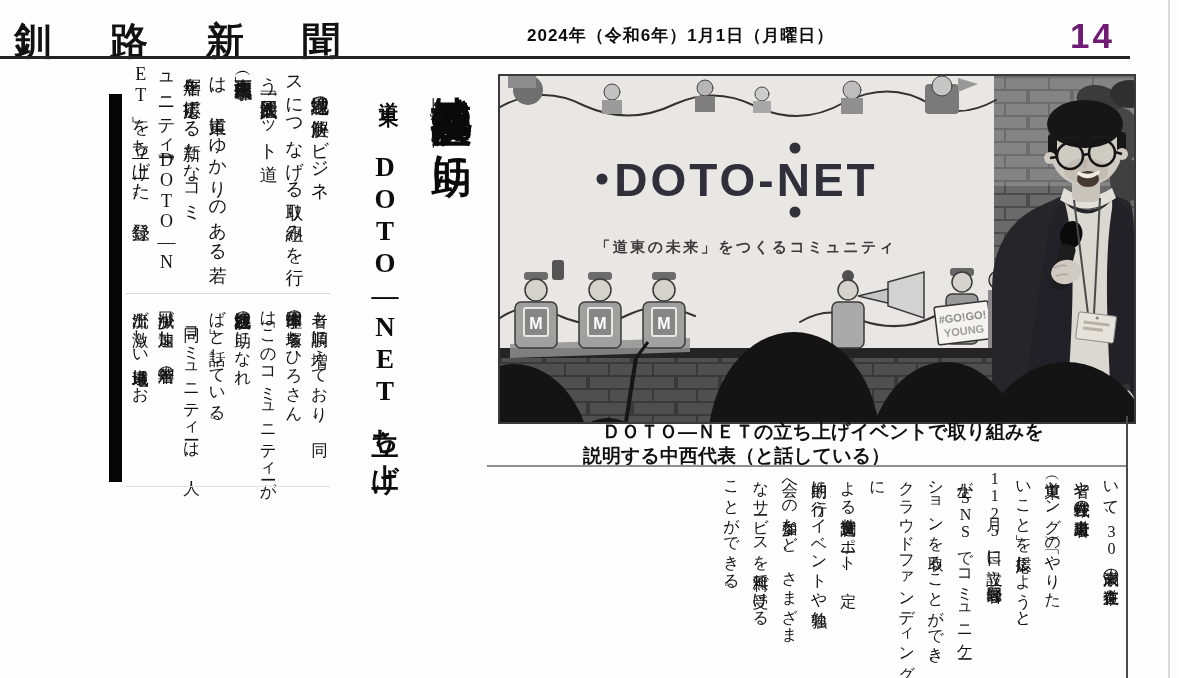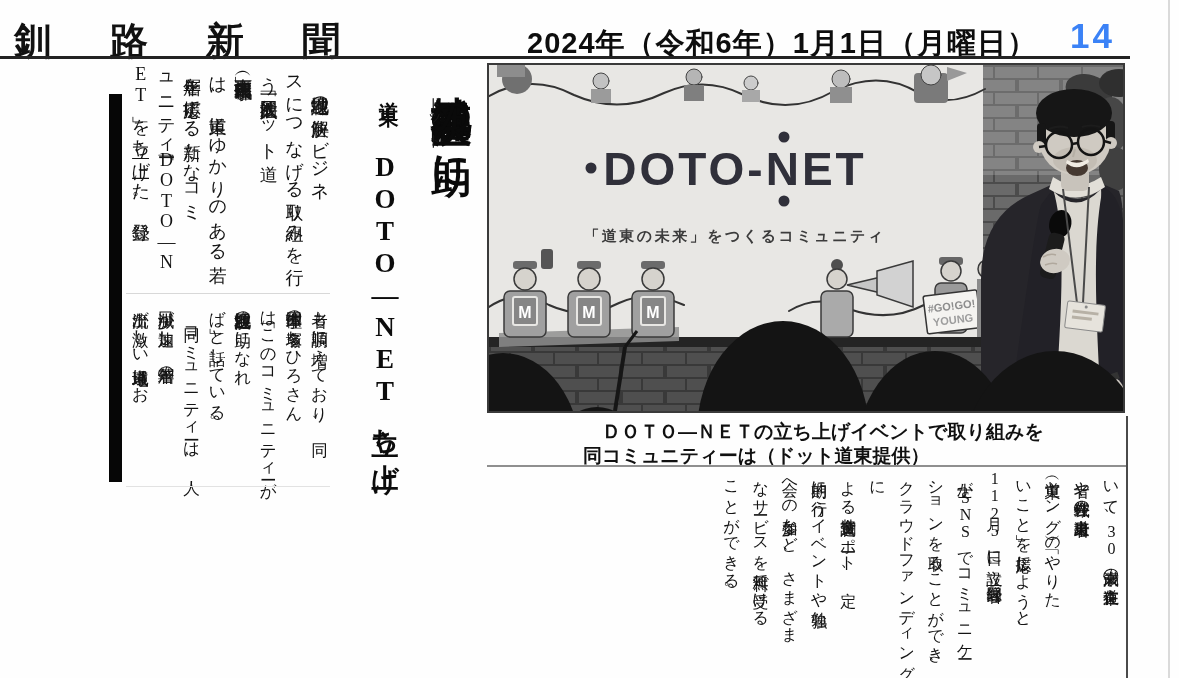--- a/index.html
+++ b/index.html
@@ -10,28 +10,28 @@
   }
   
   .paper-name{
     position:absolute;left:14px;top:16px;
     font-size:38px;font-weight:900;letter-spacing:58px;
     font-family:Liberation Serif, serif;
     color:#111;white-space:nowrap;
   }
   .issue-date{
     position:absolute;left:527px;top:24px;
-    font-size:29px;font-weight:700;
+    font-size:17px;font-weight:700;
     font-family:"Liberation Sans","DejaVu Sans",sans-serif;
     color:#0d0d0d;white-space:nowrap;letter-spacing:1px;
   }
   .page-number{
     position:absolute;left:1070px;top:16px;
     font-size:35px;font-weight:700;letter-spacing:3px;
-    font-family:"Liberation Sans","DejaVu Sans",sans-serif;color:#3b82f6;
+    font-family:"Liberation Sans","DejaVu Sans",sans-serif;color:#701a75;
   }
   .header-rule{position:absolute;left:0;top:56px;width:1130px;height:3px;background:#232323;}
 
   
   .vt{
     writing-mode:vertical-rl;
     text-orientation:upright;
     white-space:pre-line;
     line-break:anywhere;
   }
@@ -115,21 +115,21 @@
 団体理事の名塚ちひろさん
 は「このコミュニティーが
 地域課題解決の一助になれ
 ば」と話している。
 　同コミュニティーは、人
 口減少が加速し、若年層の
 流出が激しい道東地域にお</div>
   <div class="band-hairline-2"></div>
   <div class="separator-bar"></div>
 
-  <figure class="photo" style="margin:0">
+  <figure class="photo" style="margin:11px">
     <svg width="634" height="346" viewBox="0 0 634 346" xmlns="http://www.w3.org/2000/svg">
       <defs>
         <pattern id="bricks" width="44" height="26" patternUnits="userSpaceOnUse">
           <rect width="44" height="26" fill="#6a6a6a"></rect>
           <rect y="0" width="44" height="2" fill="#4c4c4c"></rect>
           <rect y="13" width="44" height="2" fill="#4c4c4c"></rect>
           <rect x="20" y="2" width="2" height="11" fill="#4c4c4c"></rect>
           <rect x="42" y="15" width="2" height="11" fill="#4c4c4c"></rect>
           <rect x="0" y="15" width="2" height="11" fill="#4c4c4c"></rect>
         </pattern>
@@ -281,21 +281,21 @@
         <ellipse cx="14" cy="392" rx="78" ry="104"></ellipse>
         <ellipse cx="108" cy="430" rx="58" ry="88"></ellipse>
         <ellipse cx="294" cy="368" rx="86" ry="112"></ellipse>
         <ellipse cx="446" cy="396" rx="80" ry="110"></ellipse>
         <ellipse cx="566" cy="408" rx="95" ry="122"></ellipse>
       </g>
     </svg>
   </figure>
 
   <div class="caption">　ＤＯＴＯ―ＮＥＴの立ち上げイベントで取り組みを
-同コミュニティーは（ドット道東提供）</div>
+説明する中西代表（と話している）</div>
 
   <div class="caption-rule"></div>
   <div class="right-rule"></div>
   <div class="scan-edge"></div>
 
   <div class="body-continued vt">いて、30歳未満の道東在住
 者や域外在住の道東出身者
 （道東ヤング）の「やりた
 いこと」を応援しようと、
 11月25日に設立。登録者同

